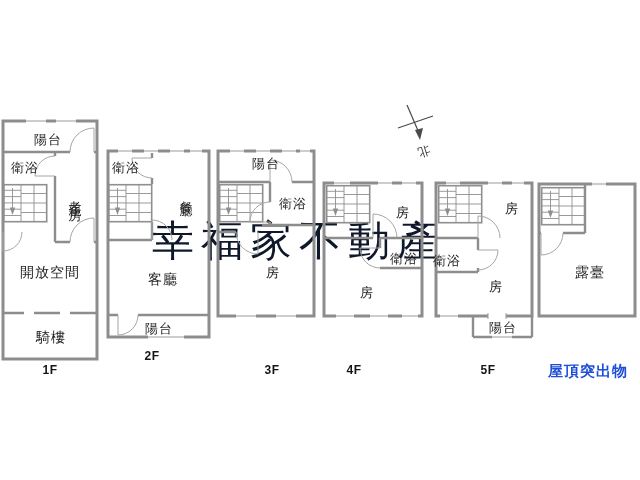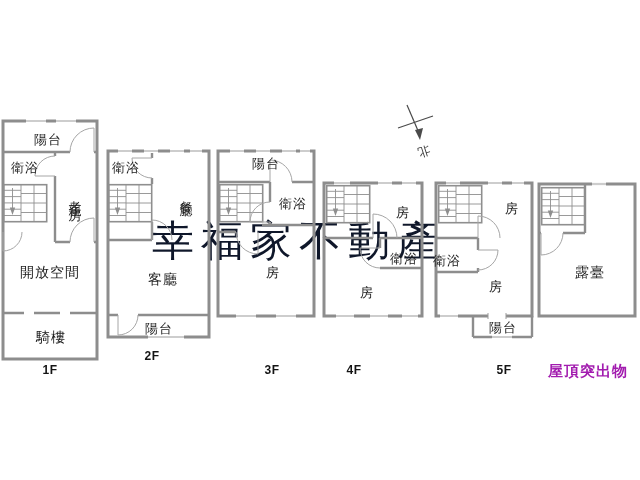--- a/index.html
+++ b/index.html
@@ -17,21 +17,21 @@
   #stairs{stroke:#8f8f8f;fill:none;}
   #stairs .ah{fill:#8f8f8f;stroke:none;}
   .north-line{fill:none;stroke:#4a4a4a;stroke-width:1.2;}
   .north-head{fill:#4a4a4a;stroke:none;}
   #labels{position:absolute;left:0;top:0;width:640px;height:404px;z-index:3;}
   .lbl{position:absolute;transform:translate(-50%,-50%);font-size:13px;color:#1d1d1d;
        white-space:nowrap;letter-spacing:1px;line-height:1;}
   .md{font-size:13px;}
   .lg{font-size:14px;}
   .fl{font-size:12px;font-weight:bold;color:#141414;letter-spacing:0.5px;}
-  .fl2{font-size:15px;font-weight:bold;color:#a21caf;letter-spacing:1px;}
+  .fl2{font-size:15px;font-weight:bold;color:#1d4ed8;letter-spacing:1px;}
   .vert{writing-mode:vertical-rl;text-orientation:upright;letter-spacing:3px;}
   .north-ch{position:absolute;left:424px;top:151px;transform:translate(-50%,-50%) rotate(162deg);
             font-size:12px;color:#3a3a3a;}
 </style>
 </head>
 <body>
 
 <div id="canvas">
 
   <div id="wm">幸福家不動產</div>
@@ -130,21 +130,21 @@
 
     <div class="lbl md" style="left:403px;top:212px">房</div>
     <div class="lbl" style="left:404px;top:258px">衛浴</div>
     <div class="lbl md" style="left:367px;top:292px">房</div>
     <div class="lbl fl" style="left:354px;top:370px">4F</div>
 
     <div class="lbl md" style="left:512px;top:208px">房</div>
     <div class="lbl" style="left:447px;top:260px">衛浴</div>
     <div class="lbl md" style="left:496px;top:286px">房</div>
     <div class="lbl" style="left:503px;top:327px">陽台</div>
-    <div class="lbl fl" style="left:504px;top:370px">5F</div>
+    <div class="lbl fl" style="left:488px;top:370px">5F</div>
 
     <div class="lbl lg" style="left:590px;top:272px">露臺</div>
     <div class="lbl fl2" style="left:588px;top:370px">屋頂突出物</div>
 
     <div class="north-ch">北</div>
   </div>
 
 </div>
 
 </body></html>

